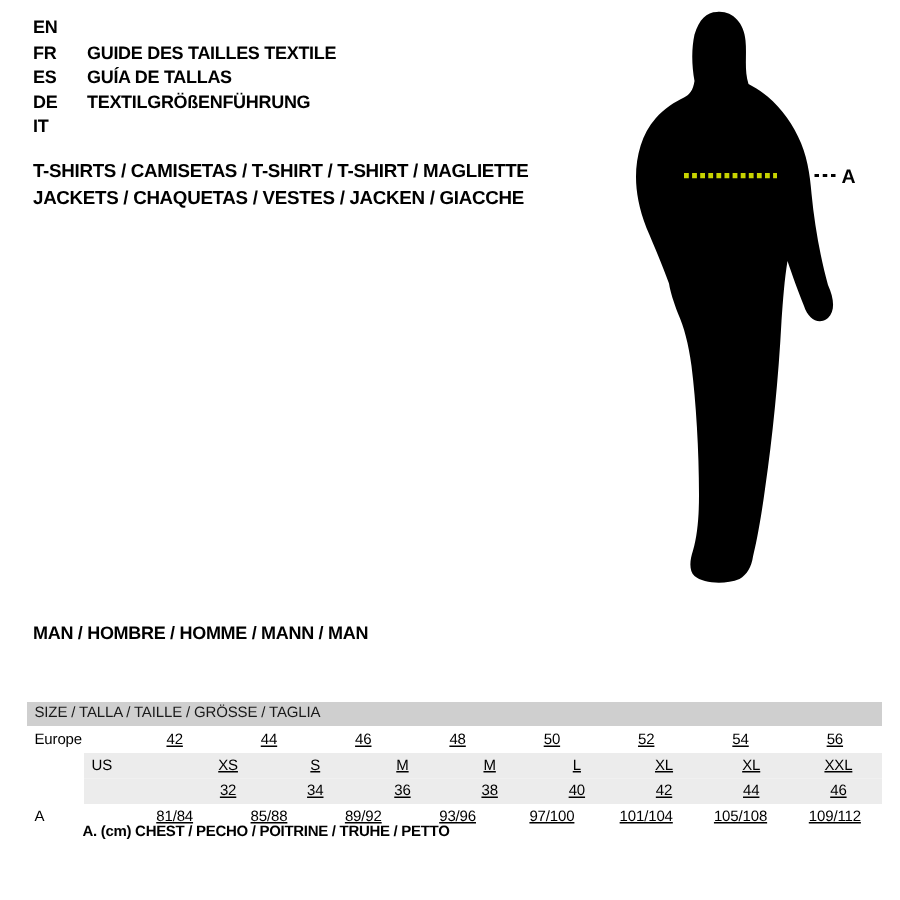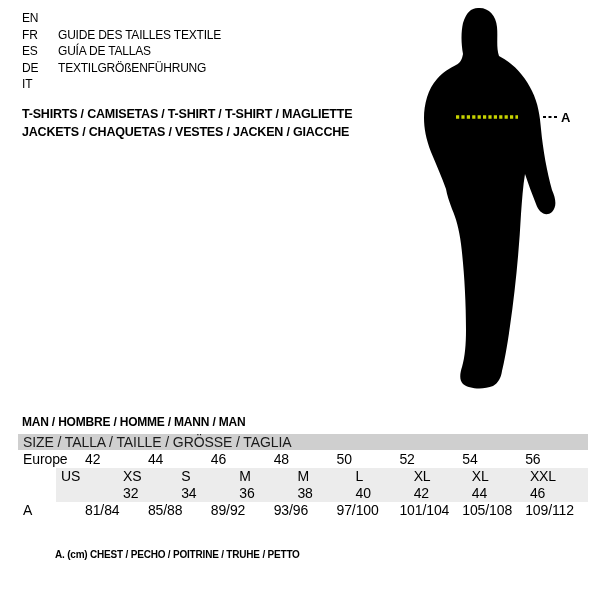--- a/index.html
+++ b/index.html
@@ -2,35 +2,35 @@
 <html><head>
 <meta charset="utf-8">
 <style>
   html,body { margin:0; padding:0; background:#fff; }
   .page {
     position:relative; width:600px; height:600px; background:#fff;
     font-family:"Liberation Sans", sans-serif; color:#000; overflow:hidden;
   }
   .lang-block { position:absolute; left:22px; top:10px; }
   .lang-row { display:flex; height:16.5px; align-items:center;
-              font-weight:400; font-size:12px; letter-spacing:-0.2px; }
+              font-weight:700; font-size:12px; letter-spacing:-0.2px; }
   .lang-code { width:36px; }
   .cat-block { position:absolute; left:22px; top:106px; font-weight:700;
                font-size:12.5px; line-height:17.5px; letter-spacing:-0.2px; }
   .figure-svg { position:absolute; left:400px; top:0; }
   .man-title { position:absolute; left:22px; top:415px; font-weight:700;
                font-size:12px; letter-spacing:-0.2px; }
-  .size-table { position:absolute; left:18px; top:434px; width:570px;
-                font-size:14px; letter-spacing:-0.1px; }
+  .size-table { position:absolute; left:18px; top:468px; width:570px;
+                font-size:10px; letter-spacing:-0.1px; }
   .table-header { background:#cfcfcf; height:16px; line-height:16px;
                   padding-left:5px; color:#1a1a1a; margin-bottom:1px; }
   .trow { display:flex; height:17px; line-height:17px; }
   .trow.shaded { background:#ececec;margin-left:38px; }
   .tlabel { width:62px; padding-left:5px; }
-  .tcell { flex:1; text-align:left; }
+  .tcell { flex:1; text-align:center;text-decoration:underline; }
   .footnote { position:absolute; left:22px; top:549px; font-weight:700;
               font-size:10px; letter-spacing:-0.2px;margin-left:33px; }
 </style>
 </head>
 <body>
 
 <div class="page">
 
   <div class="lang-block">
     <div class="lang-row">

